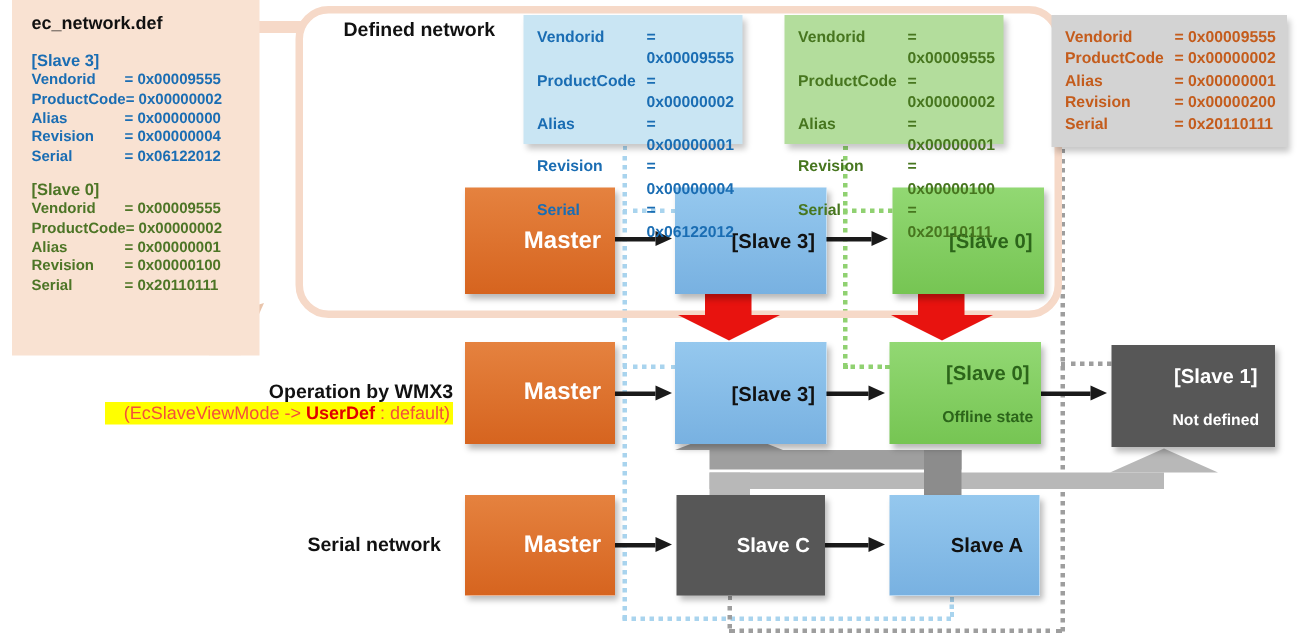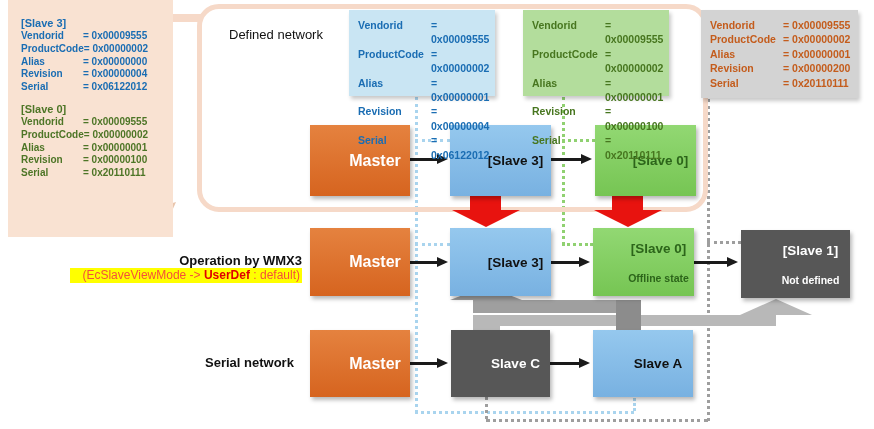--- a/index.html
+++ b/index.html
@@ -15,21 +15,21 @@
   .callout-link { left:171px; top:14px; width:30px; height:8px; background:#f6d9c8; }
   .co-title { font-size:12px; font-weight:bold; color:#111; margin-bottom:13px; }
   .co-head { font-size:11px; font-weight:bold; margin:9px 0 1px 0; }
   .co-line { font-size:10px; font-weight:bold; line-height:12.8px; display:flex; }
   .co-label { flex:0 0 62px; }
   .c-black { color:#111; } .c-blue { color:#1a6db3; } .c-green { color:#4d7526; }
 
   
   .defined-box { left:197px; top:4px; width:501px; height:198px;
                  border:5px solid #f6d9c8; border-radius:22px; background:transparent; }
-  .defined-label { left:229px; top:27px; font-size:13px; font-weight:normal; color:#111; }
+  .defined-label { left:229px; top:12px; font-size:13px; font-weight:bold; color:#111; }
 
   
   .infobox { padding:8px 0 0 9px; box-sizing:border-box; font-size:10.5px; font-weight:bold;
              line-height:14.4px; box-shadow:2px 3px 4px rgba(0,0,0,.22); }
   .ib-row { display:flex; }
   .ib-label { flex:0 0 73px; }
   .ib-blue  { left:349px; top:10px; width:146px; height:86px; background:#c9e5f3; color:#1a6db3; }
   .ib-green { left:523px; top:10px; width:146px; height:86px; background:#b3dd9c; color:#47761f; }
   .ib-gray  { left:701px; top:10px; width:157px; height:88px; background:#d3d3d3; color:#c45c1c; }
 
@@ -217,20 +217,21 @@
         <span>= 0x00000200</span>
       </div>
     <div class="ib-row">
         <span class="ib-label">Serial</span>
         <span>= 0x20110111</span>
       </div>
   </div>
 
   <div class="abs callout-tail"></div>
   <div class="abs callout">
+    <div class="co-title">ec_network.def</div>
     <div class="co-head c-blue">[Slave 3]</div>
     <div class="co-line c-blue">
         <span class="co-label">Vendorid</span>
         <span>= 0x00009555</span>
       </div>
     <div class="co-line c-blue">
         <span class="co-label">ProductCode</span>
         <span>= 0x00000002</span>
       </div>
     <div class="co-line c-blue">

